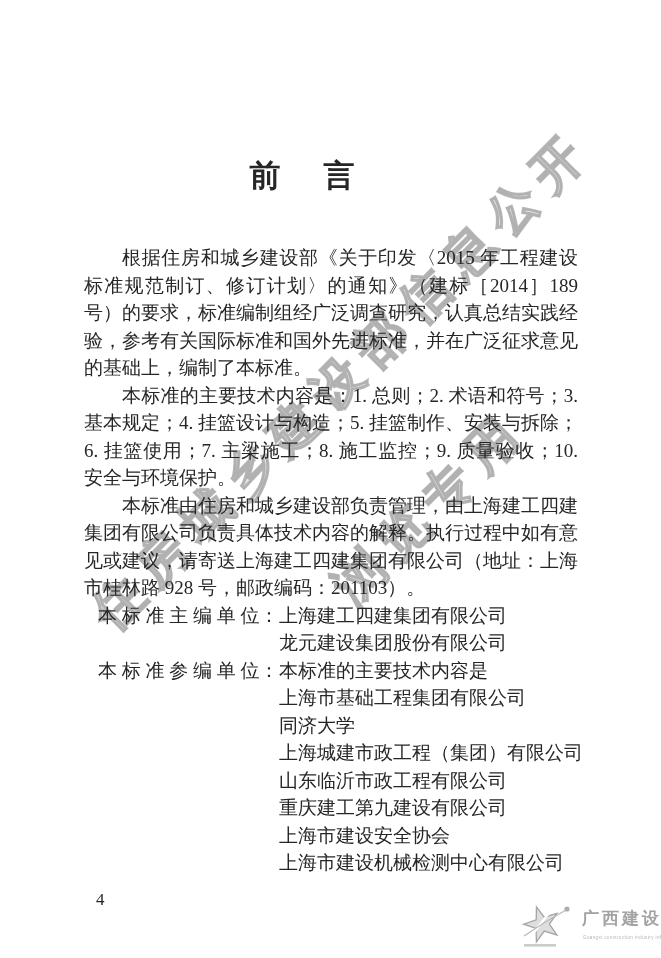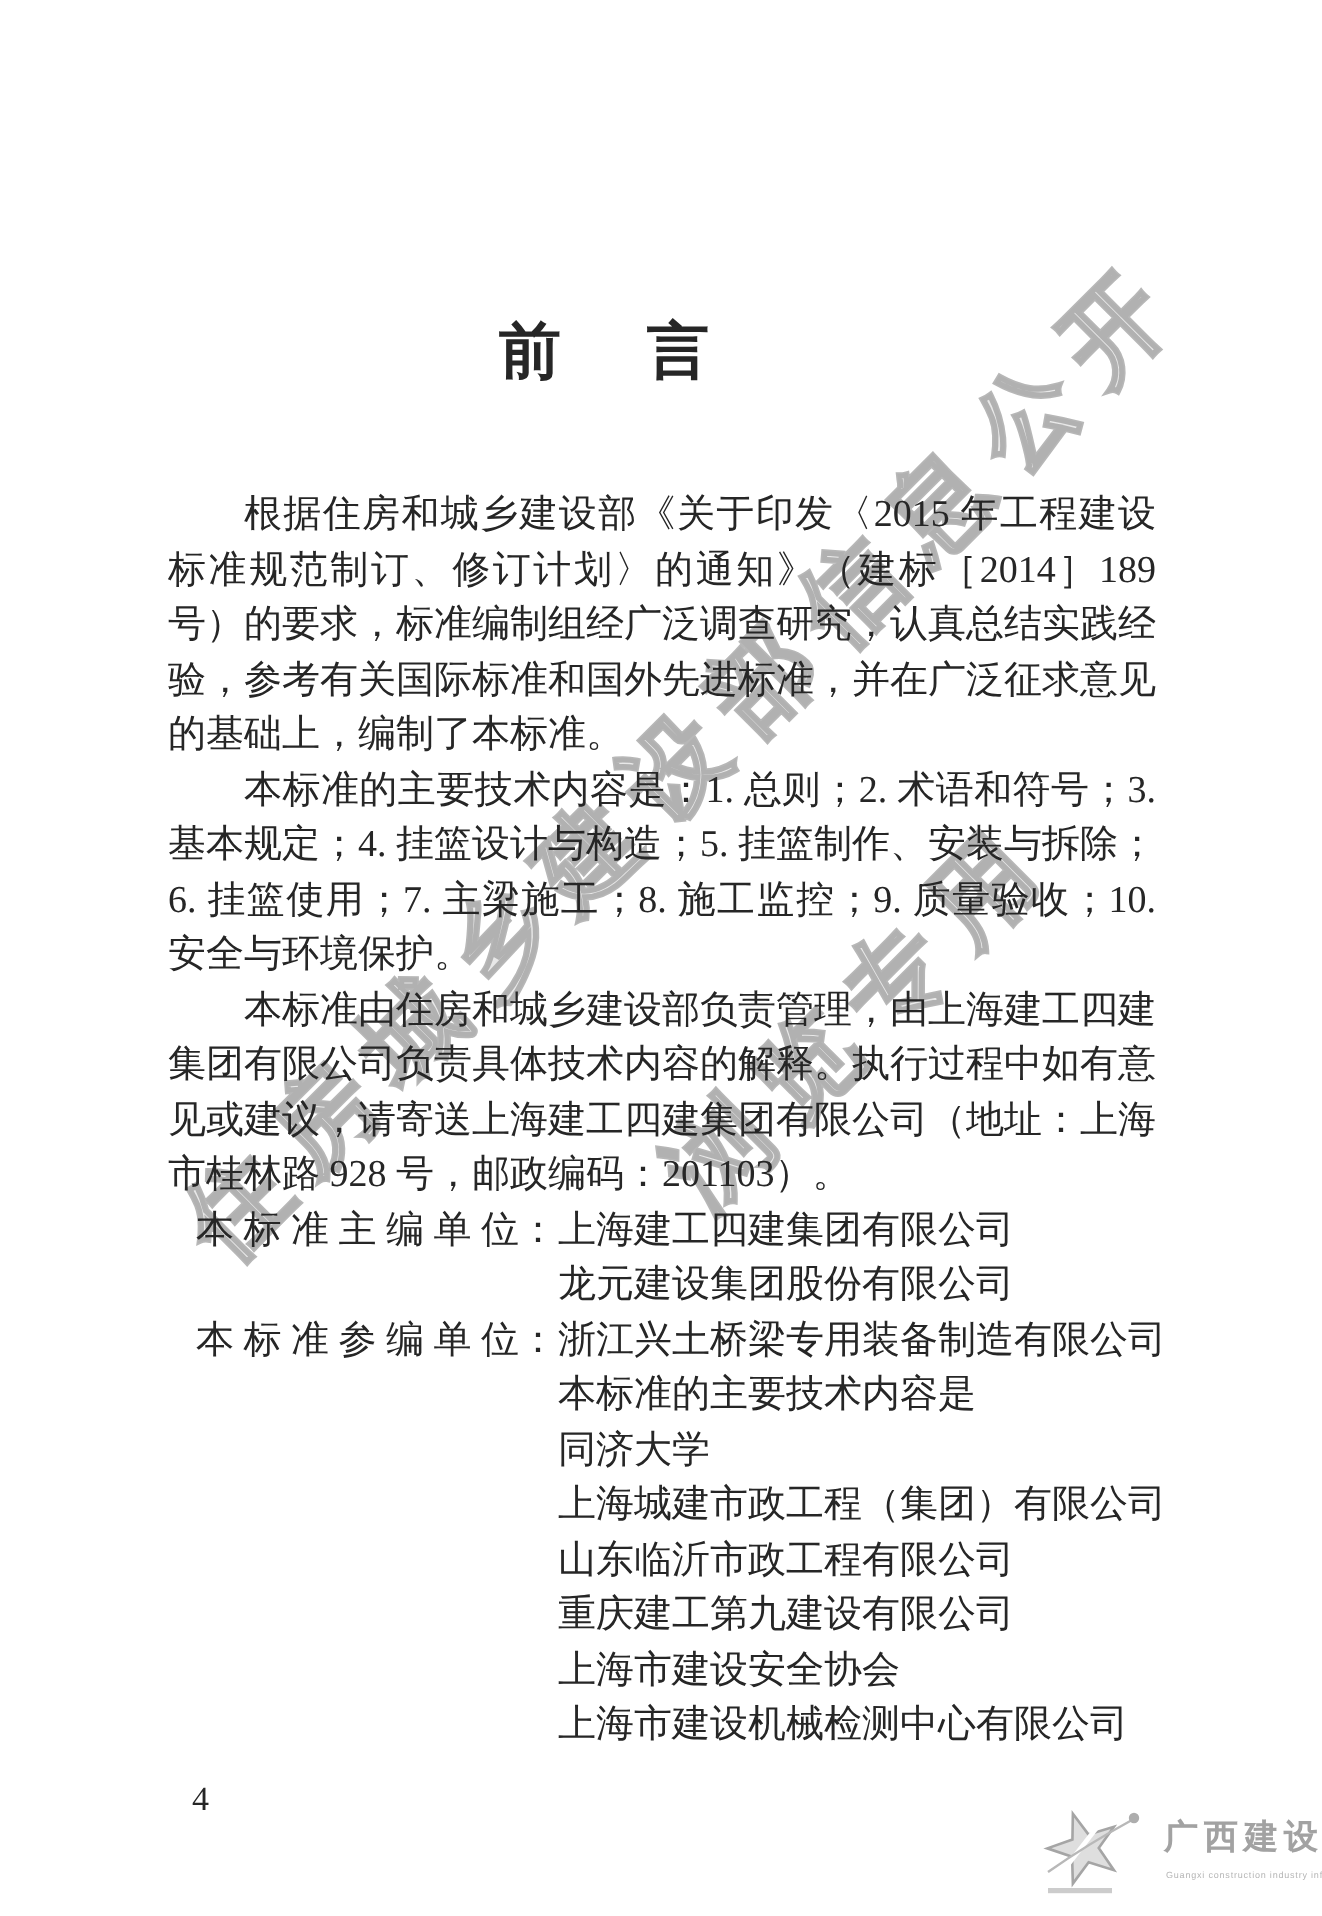--- a/index.html
+++ b/index.html
@@ -68,22 +68,22 @@
       <span class="editor-label">本 标 准 主 编 单 位：</span>
       <span class="editor-units">
         <div>上海建工四建集团有限公司</div>
         <div>龙元建设集团股份有限公司</div>
       </span>
     </div>
 
     <div class="editor-row">
       <span class="editor-label">本 标 准 参 编 单 位：</span>
       <span class="editor-units">
-        <div>浙江兴土桥梁专用装备制造有限公司</div>
         <div>本标准的主要技术内容是</div>
+        <div>上海市基础工程集团有限公司</div>
         <div>同济大学</div>
         <div>上海城建市政工程（集团）有限公司</div>
         <div>山东临沂市政工程有限公司</div>
         <div>重庆建工第九建设有限公司</div>
         <div>上海市建设安全协会</div>
         <div>上海市建设机械检测中心有限公司</div>
       </span>
     </div>
   </div>
 

